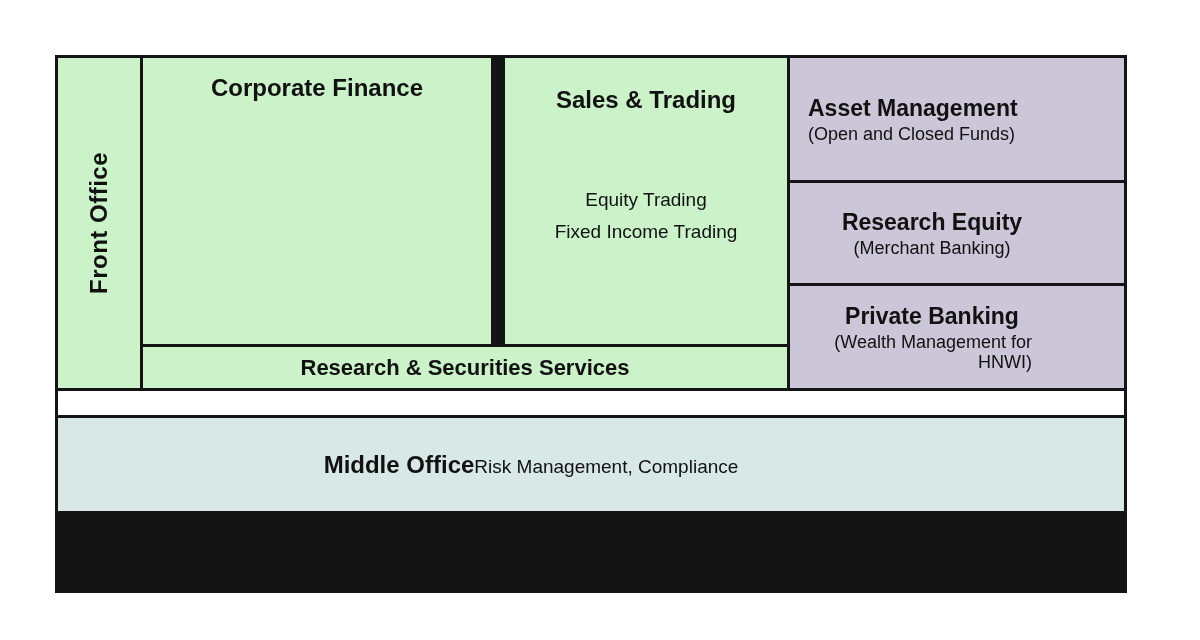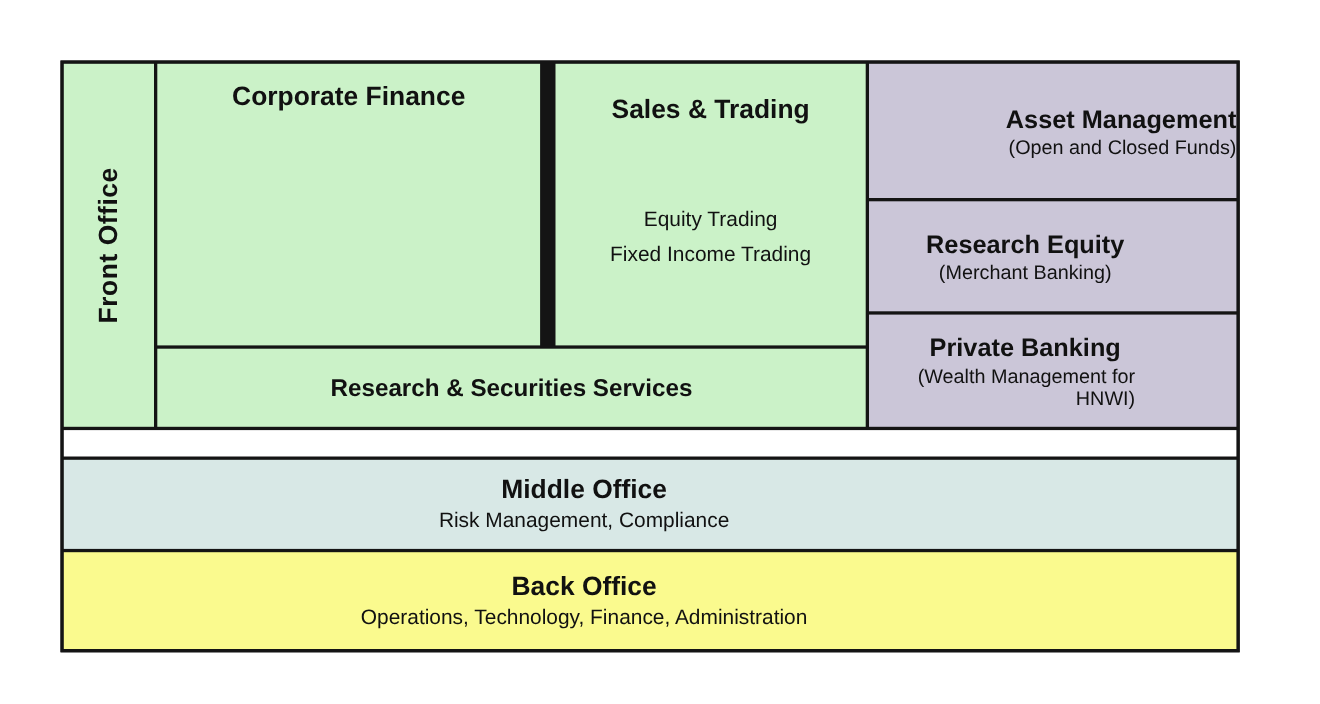--- a/index.html
+++ b/index.html
@@ -25,22 +25,22 @@
     height: 532px;
     background: #141414;
     border: 3px solid #141414;
     display: flex;
     flex-direction: column;
     gap: 3px;
   }
   .row-front { height: 330px; display: flex; gap: 3px; }
   .row-gap { height: 24px; background: #ffffff; }
   .row-middle {
-    height: 81px; background: #d8e8e6;
-    display: flex; flex-direction: column; justify-content: center; align-items: center;
+    height: 93px; background: #d8e8e6;
+    display: flex; flex-direction: row; justify-content: center; align-items: center;
     padding-right: 120px; box-sizing: border-box;
   }
   .row-back {
     flex: 1; background: #fafa8e;
     display: flex; flex-direction: column; justify-content: center; align-items: center;
     padding-right: 120px; box-sizing: border-box;
   }
 
   .green { background: #cbf2c8; }
   .lavender { background: #cbc6d8; }
@@ -69,30 +69,30 @@
 
   .misspelled {
     text-decoration: underline;
     text-decoration-style: wavy;
     text-decoration-color: #e0482a;
     text-decoration-thickness: 1.5px;
     text-underline-offset: 3px;
   }
 
   .research-bar {
-    height: 71px;
+    height: 41px;
     display: flex; align-items: center; justify-content: center;
     font-weight: bold; font-size: 22px;
   }
 
   .right-col { width: 334px; display: flex; flex-direction: column; gap: 3px; }
   .cell-am {
     height: 122px; box-sizing: border-box;
     display: flex; flex-direction: column; justify-content: center;
-    align-items: flex-end; padding-left: 18px;
+    align-items: flex-start; padding-left: 18px;
   }
   .cell-pe {
     height: 100px; box-sizing: border-box;
     display: flex; flex-direction: column; justify-content: center; align-items: center;
     padding-right: 50px; text-align: center;
   }
   .cell-pb {
     flex: 1; box-sizing: border-box;
     display: flex; flex-direction: column; justify-content: center; align-items: center;
     padding-right: 50px; text-align: right;
@@ -158,19 +158,15 @@
       </div>
     </div>
 
     <div class="row-gap"></div>
 
     <div class="row-middle">
       <div class="office-title">Middle Office</div>
       <div class="office-sub">Risk Management, Compliance</div>
     </div>
 
-    <div class="row-back">
-      <div class="office-title">Back Office</div>
-      <div class="office-sub">Operations, Technology, Finance, Administration</div>
-    </div>
 
   </div>
 </div>
 
 </body></html>

